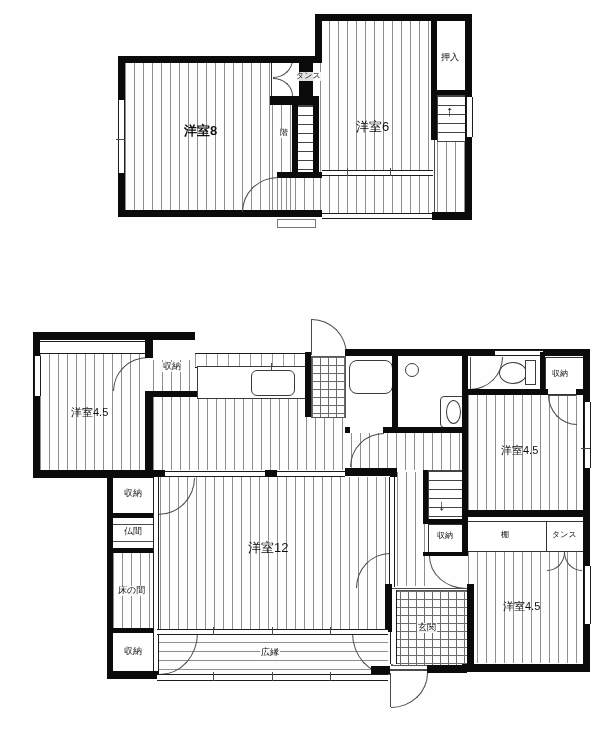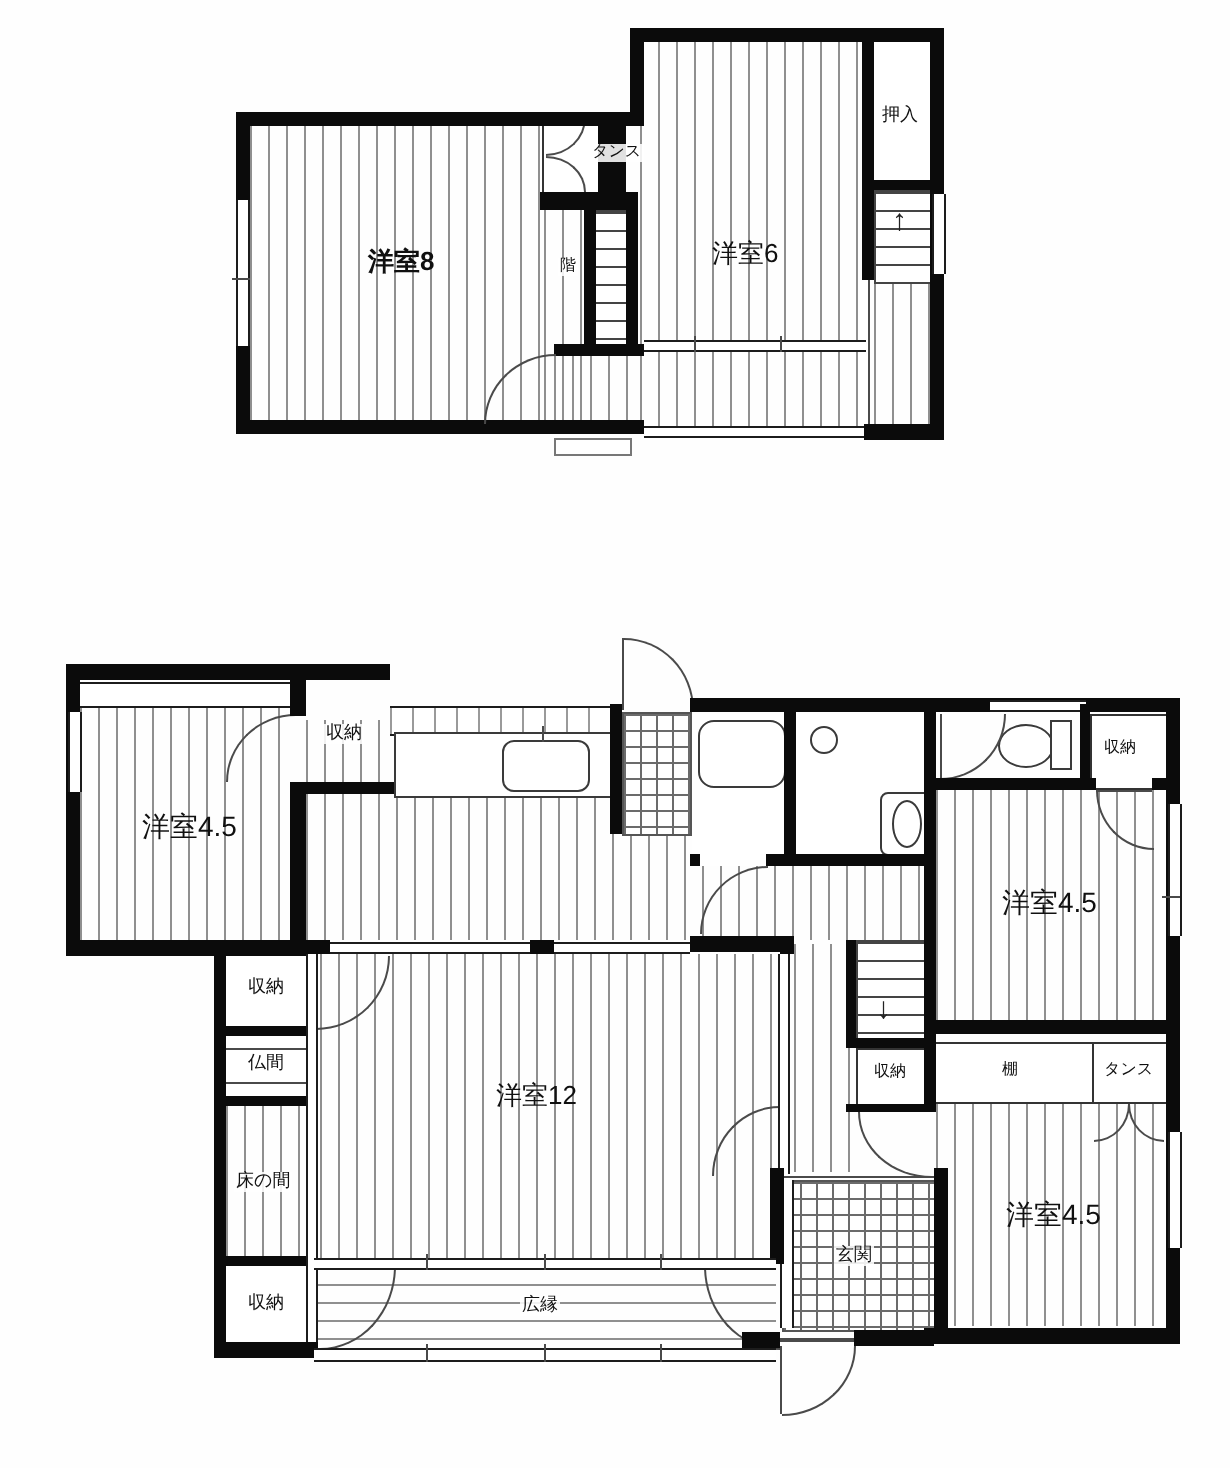--- a/index.html
+++ b/index.html
@@ -23,21 +23,21 @@
           background-image:repeating-linear-gradient(180deg,#444 0,#444 1px,transparent 1px,transparent 9px);}
   .arc{position:absolute;}
   .arc.tl{border-top:1px solid #4a4a4a;border-left:1px solid #4a4a4a;border-top-left-radius:100% 100%;}
   .arc.tr{border-top:1px solid #4a4a4a;border-right:1px solid #4a4a4a;border-top-right-radius:100% 100%;}
   .arc.bl{border-bottom:1px solid #4a4a4a;border-left:1px solid #4a4a4a;border-bottom-left-radius:100% 100%;}
   .arc.br{border-bottom:1px solid #4a4a4a;border-right:1px solid #4a4a4a;border-bottom-right-radius:100% 100%;}
   .thinline{position:absolute;background:#4a4a4a;}
   .lbl{position:absolute;font-size:9px;line-height:1.1;white-space:nowrap;color:#101010;
        background:rgba(255,255,255,.88);padding:0 1px;}
   .lbl.lg{font-size:13px;background:transparent;}
-  .lbl.md{font-size:14px;background:transparent;}
+  .lbl.md{font-size:11px;background:transparent;}
   .lbl.sm{font-size:8px;}
   .arrow{position:absolute;font-size:15px;line-height:1;color:#222;background:transparent;padding:0;}
 </style>
 </head>
 <body>
 
 <div class="canvas">
 
   <div>
 

